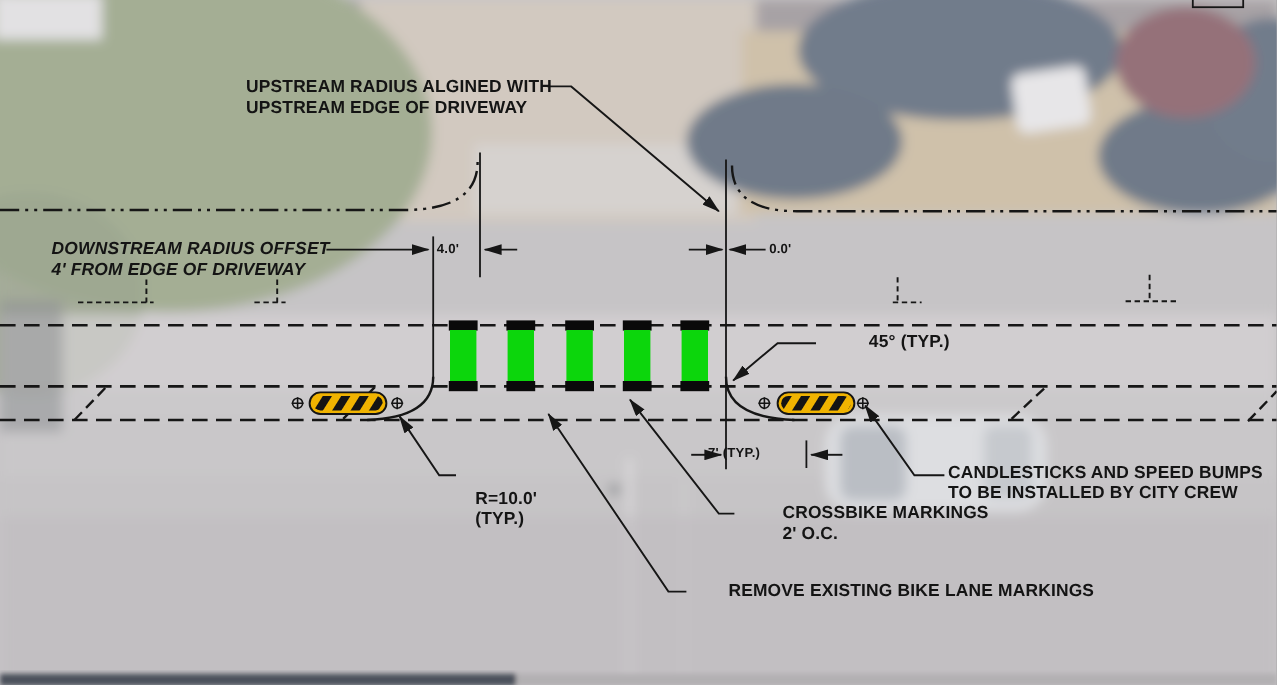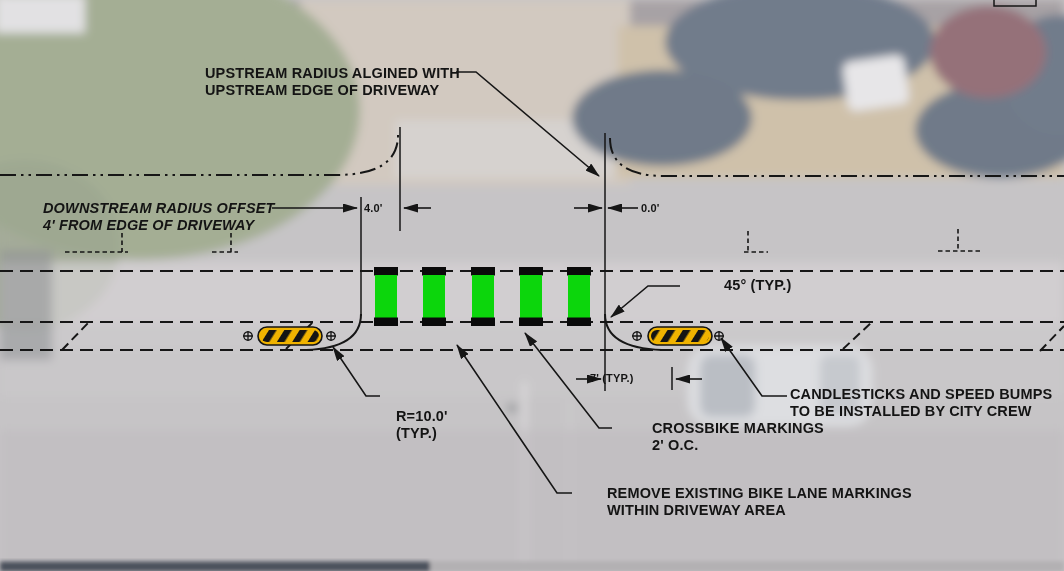--- a/index.html
+++ b/index.html
@@ -214,16 +214,15 @@
     <span>TO BE INSTALLED BY CITY CREW</span>
   </div>
 
   <div class="label" style="left:652px;top:420px;">
     <span>CROSSBIKE MARKINGS</span>
     <span>2' O.C.</span>
   </div>
 
   <div class="label" style="left:607px;top:485px;">
     <span>REMOVE EXISTING BIKE LANE MARKINGS</span>
-    <span>WITHIN DRIVEWAY AREA</span>
   </div>
 
 </div>
 
 </body></html>

